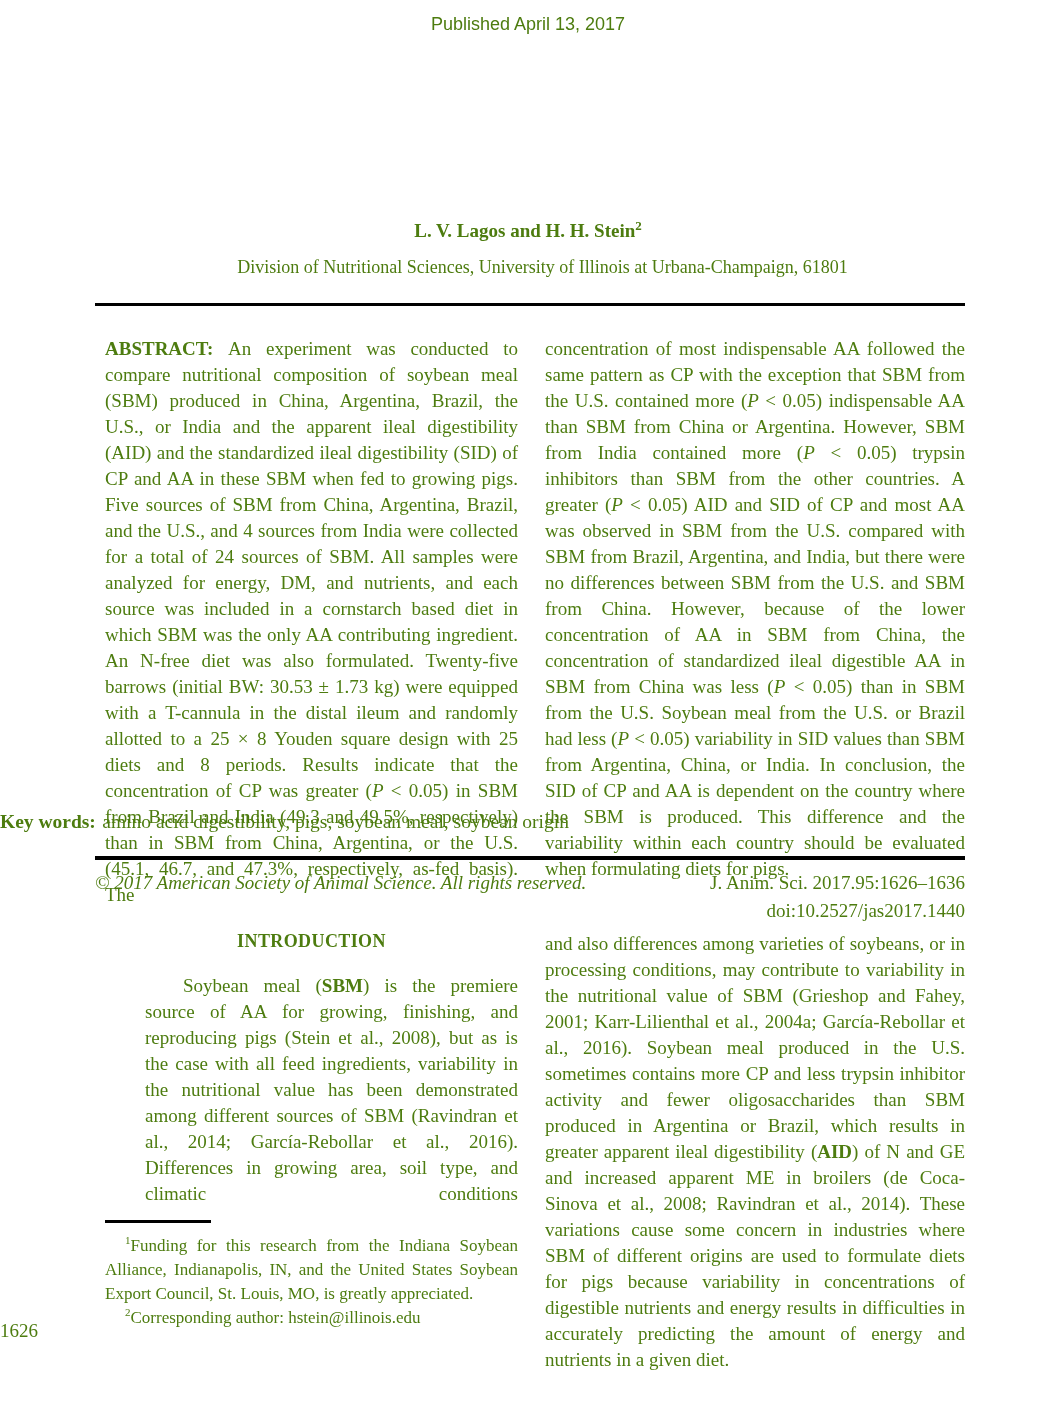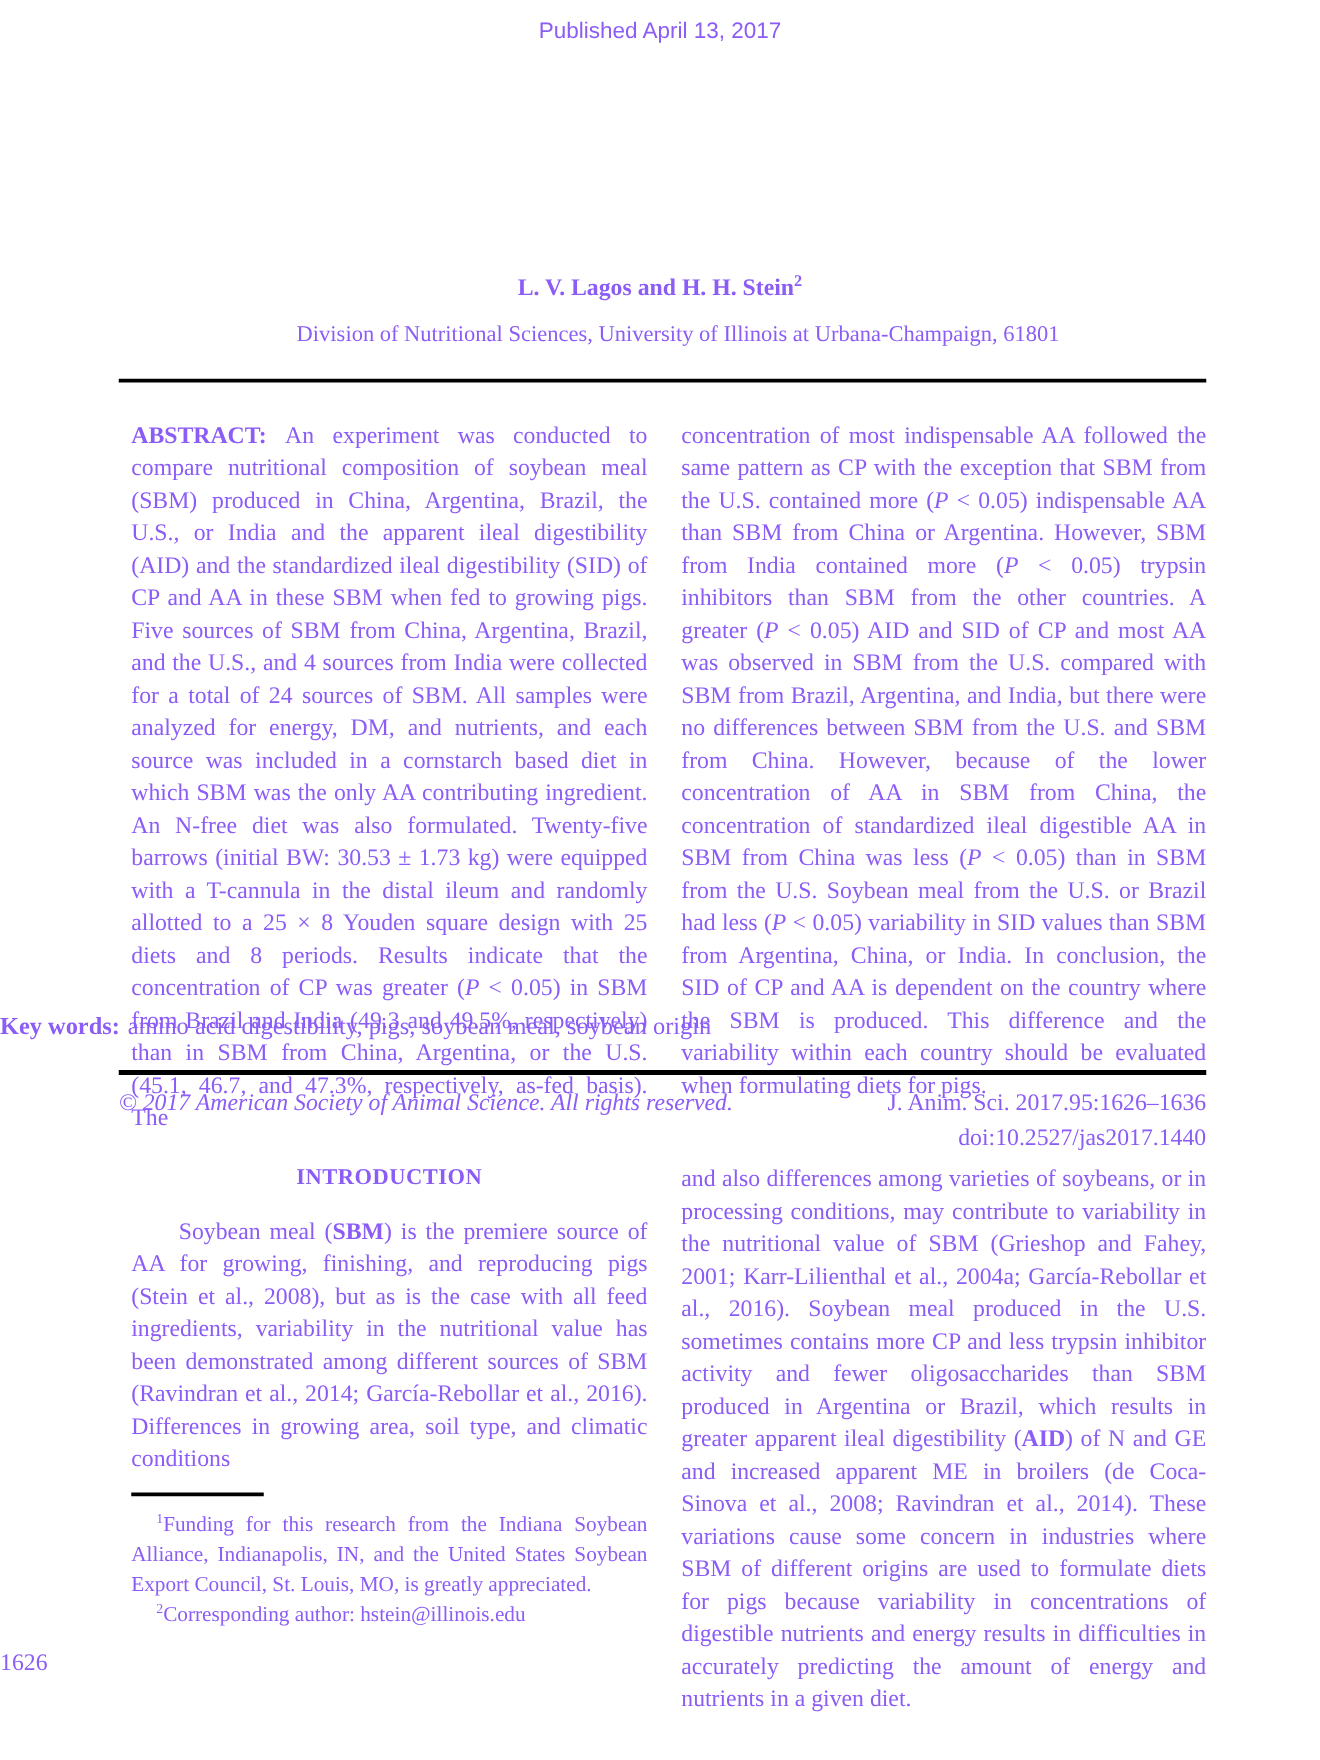--- a/index.html
+++ b/index.html
@@ -2,21 +2,21 @@
 <html lang="en"><head>
 <meta charset="utf-8">
 <style>
   * { margin: 0; padding: 0; box-sizing: border-box; }
   html, body { background: #ffffff; }
   .page {
     position: relative;
     width: 1056px;
     height: 1408px;
     background: #ffffff;
-    color: #8b5cf6;
+    color: #4d7c0f;
     font-family: "Liberation Serif", serif;
     overflow: hidden;
   }
   .published {
     position: absolute;
     top: 14px; left: 0; right: 0;
     text-align: center;
     font-family: "Liberation Sans", sans-serif;
     font-size: 18px;
   }
@@ -100,21 +100,21 @@
     text-align: right;
     font-size: 19px;
   }
   .intro-heading {
     font-size: 18px;
     font-weight: bold;
     text-align: center;
     letter-spacing: 0.4px;
     margin-bottom: 21px;
   }
-  .intro-p { text-indent: 38px; }
+  .intro-p { text-indent: 38px; margin-left: 40px; }
   .fn-rule {
     width: 106px; height: 3px;
     background: #000000;
     margin-top: 13px;
     margin-bottom: 11px;
   }
   .footnote {
     font-size: 17px;
     line-height: 24px;
     text-align: justify;

